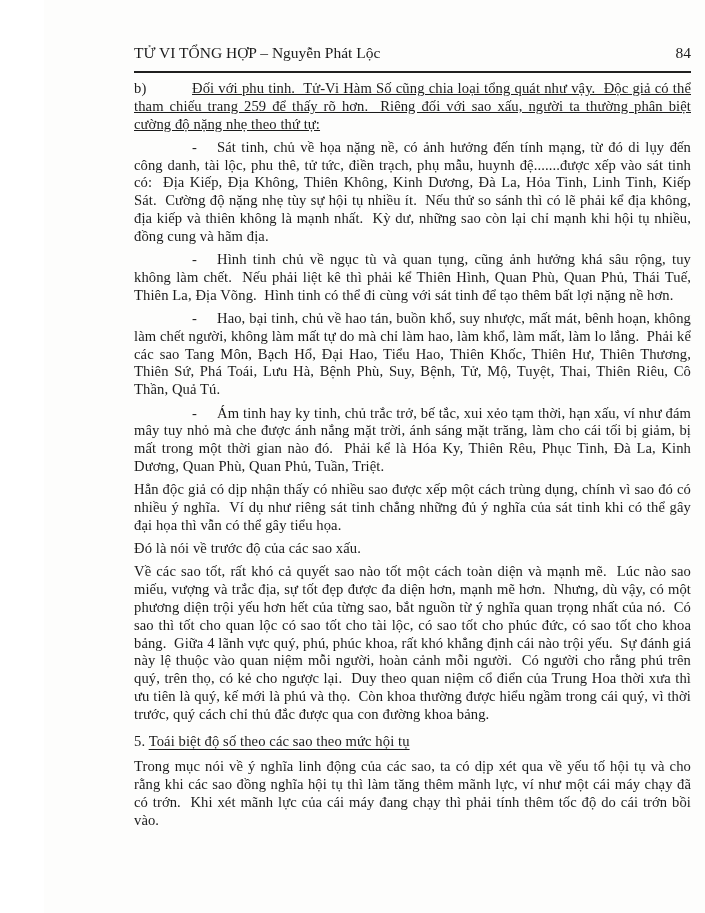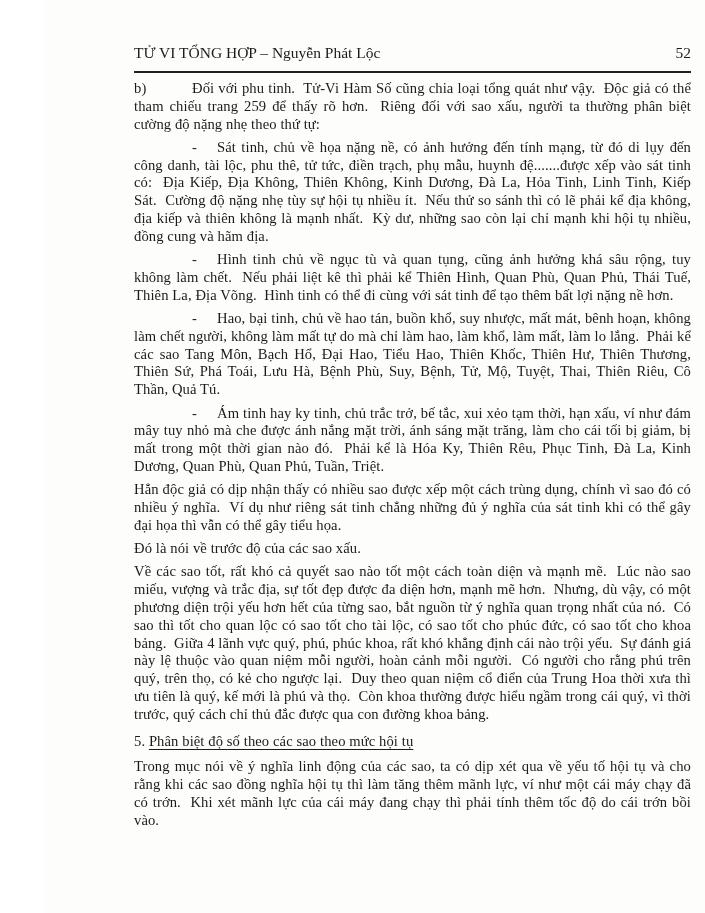--- a/index.html
+++ b/index.html
@@ -27,35 +27,35 @@
     margin-top: 10px;
     margin-bottom: 6px;
   }
   .para {
     margin: 5.5px 0;
     font-size: 14.6px;
     line-height: 17.8px;
     text-align: justify;
     letter-spacing: 0.1px;
   }
-  .para:first-of-type { margin-top: 7px; }
+  .para:first-of-type { margin-top: 7px; text-decoration: underline; }
   .hang .label { display: inline-block; width: 58px; text-indent: 0; }
   .bullet { text-indent: 58px; }
   .bullet .dash { display: inline-block; width: 25px; text-indent: 0; }
   .heading { margin: 9px 0 8px; text-align: left; }
   .heading .u { text-decoration: underline; text-underline-offset: 3px; }
 </style>
 </head>
 <body>
 
 <div class="page">
 
   <div class="hdr">
     <span>TỬ VI TỔNG HỢP – Nguyễn Phát Lộc</span>
-    <span>52</span>
+    <span>84</span>
   </div>
 
   <div class="rule"></div>
 
   <div>
 
     <p class="para hang"><span class="label">b)</span><span>Đối với phu tinh.&nbsp; Tử-Vi Hàm Số cũng chia loại tổng quát như vậy.&nbsp; Độc giả có thể tham chiếu trang 259 để thấy rõ hơn.&nbsp; Riêng đối với sao xấu, người ta thường phân biệt cường độ nặng nhẹ theo thứ tự:</span></p>
 
     <p class="para bullet"><span class="dash">-</span><span>Sát tinh, chủ về họa nặng nề, có ảnh hưởng đến tính mạng, từ đó di lụy đến công danh, tài lộc, phu thê, tử tức, điền trạch, phụ mẫu, huynh đệ.......được xếp vào sát tinh có:&nbsp; Địa Kiếp, Địa Không, Thiên Không, Kinh Dương, Đà La, Hỏa Tinh, Linh Tinh, Kiếp Sát.&nbsp; Cường độ nặng nhẹ tùy sự hội tụ nhiều ít.&nbsp; Nếu thử so sánh thì có lẽ phải kể địa không, địa kiếp và thiên không là mạnh nhất.&nbsp; Kỳ dư, những sao còn lại chỉ mạnh khi hội tụ nhiều, đồng cung và hãm địa.</span></p>
 
@@ -64,19 +64,19 @@
     <p class="para bullet"><span class="dash">-</span><span>Hao, bại tinh, chủ về hao tán, buồn khổ, suy nhược, mất mát, bênh hoạn, không làm chết người, không làm mất tự do mà chỉ làm hao, làm khổ, làm mất, làm lo lắng.&nbsp; Phải kể các sao Tang Môn, Bạch Hổ, Đại Hao, Tiểu Hao, Thiên Khốc, Thiên Hư, Thiên Thương, Thiên Sứ, Phá Toái, Lưu Hà, Bệnh Phù, Suy, Bệnh, Tử, Mộ, Tuyệt, Thai, Thiên Riêu, Cô Thần, Quả Tú.</span></p>
 
     <p class="para bullet"><span class="dash">-</span><span>Ám tinh hay ky tinh, chủ trắc trở, bế tắc, xui xẻo tạm thời, hạn xấu, ví như đám mây tuy nhỏ mà che được ánh nắng mặt trời, ánh sáng mặt trăng, làm cho cái tối bị giảm, bị mất trong một thời gian nào đó.&nbsp; Phải kể là Hóa Ky, Thiên Rêu, Phục Tinh, Đà La, Kinh Dương, Quan Phù, Quan Phủ, Tuần, Triệt.</span></p>
 
     <p class="para">Hẳn độc giả có dịp nhận thấy có nhiều sao được xếp một cách trùng dụng, chính vì sao đó có nhiều ý nghĩa.&nbsp; Ví dụ như riêng sát tinh chẳng những đủ ý nghĩa của sát tinh khi có thể gây đại họa thì vẫn có thể gây tiểu họa.</p>
 
     <p class="para">Đó là nói về trước độ của các sao xấu.</p>
 
     <p class="para">Về các sao tốt, rất khó cả quyết sao nào tốt một cách toàn diện và mạnh mẽ.&nbsp; Lúc nào sao miếu, vượng và trắc địa, sự tốt đẹp được đa diện hơn, mạnh mẽ hơn.&nbsp; Nhưng, dù vậy, có một phương diện trội yếu hơn hết của từng sao, bắt nguồn từ ý nghĩa quan trọng nhất của nó.&nbsp; Có sao thì tốt cho quan lộc có sao tốt cho tài lộc, có sao tốt cho phúc đức, có sao tốt cho khoa bảng.&nbsp; Giữa 4 lãnh vực quý, phú, phúc khoa, rất khó khẳng định cái nào trội yếu.&nbsp; Sự đánh giá này lệ thuộc vào quan niệm mỗi người, hoàn cảnh mỗi người.&nbsp; Có người cho rằng phú trên quý, trên thọ, có kẻ cho ngược lại.&nbsp; Duy theo quan niệm cổ điển của Trung Hoa thời xưa thì ưu tiên là quý, kế mới là phú và thọ.&nbsp; Còn khoa thường được hiểu ngầm trong cái quý, vì thời trước, quý cách chỉ thủ đắc được qua con đường khoa bảng.</p>
 
-    <p class="para heading"><span>5.</span> <span class="u">Phân biệt độ số theo các sao theo mức hội tụ</span></p>
+    <p class="para heading"><span>5.</span> <span class="u">Toái biệt độ số theo các sao theo mức hội tụ</span></p>
 
     <p class="para">Trong mục nói về ý nghĩa linh động của các sao, ta có dịp xét qua về yếu tố hội tụ và cho rằng khi các sao đồng nghĩa hội tụ thì làm tăng thêm mãnh lực, ví như một cái máy chạy đã có trớn.&nbsp; Khi xét mãnh lực của cái máy đang chạy thì phải tính thêm tốc độ do cái trớn bồi vào.</p>
 
 
   </div>
 </div>
 
 </body></html>

